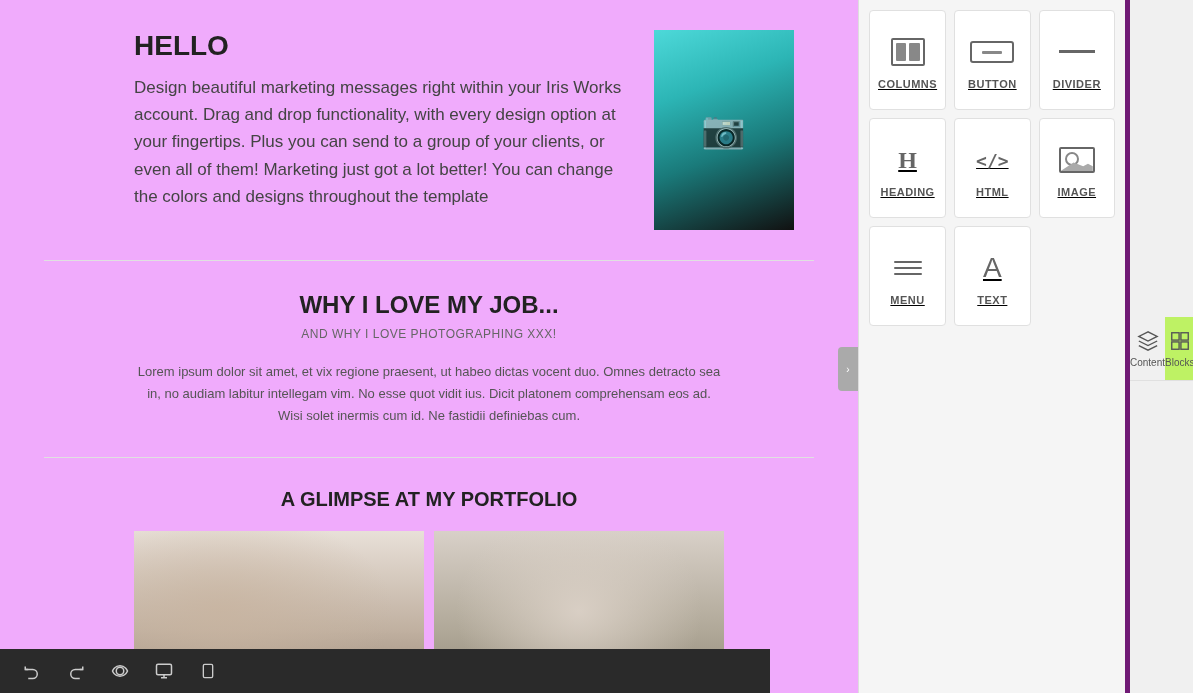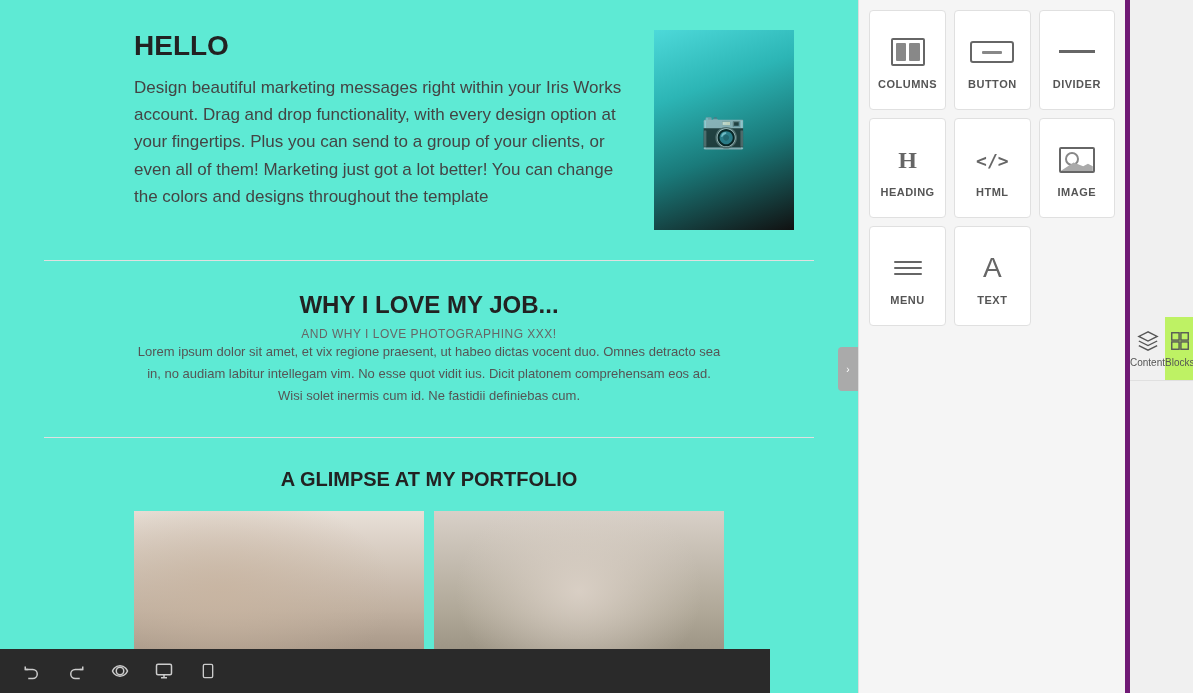--- a/index.html
+++ b/index.html
@@ -2,21 +2,21 @@
 <html><head>
   <meta charset="utf-8">
   <style>
     * { box-sizing: border-box; margin: 0; padding: 0; }
     body { font-family: Arial, sans-serif; background: #fff; display: flex; height: 693px; overflow: hidden; }
 
     
     .main-content {
       flex: 1;
       overflow-y: auto;
-      background: #5eead4;
+      background: #f0abfc;
       position: relative;
     }
 
     .page-canvas {
       width: 770px;
       margin: 0 auto;
       padding: 0;
     }
 
     
@@ -80,21 +80,21 @@
       font-size: 24px;
       font-weight: 900;
       color: #222;
       margin-bottom: 8px;
     }
 
     .section-love .subtitle {
       font-size: 12px;
       color: #666;
       letter-spacing: 0.5px;
-      margin-bottom: 0;
+      margin-bottom: 20px;
     }
 
     .section-love p {
       font-size: 13px;
       line-height: 1.7;
       color: #555;
     }
 
     
     .section-portfolio {
@@ -176,20 +176,21 @@
       border: 1px solid #e0e0e0;
       border-radius: 4px;
       display: flex;
       flex-direction: column;
       align-items: center;
       justify-content: center;
       padding: 16px 8px 12px;
       cursor: pointer;
       gap: 8px;
       min-height: 100px;
+      text-decoration: underline;
     }
 
     .component-icon {
       font-size: 26px;
       color: #555;
       display: flex;
       align-items: center;
       justify-content: center;
       height: 36px;
     }

